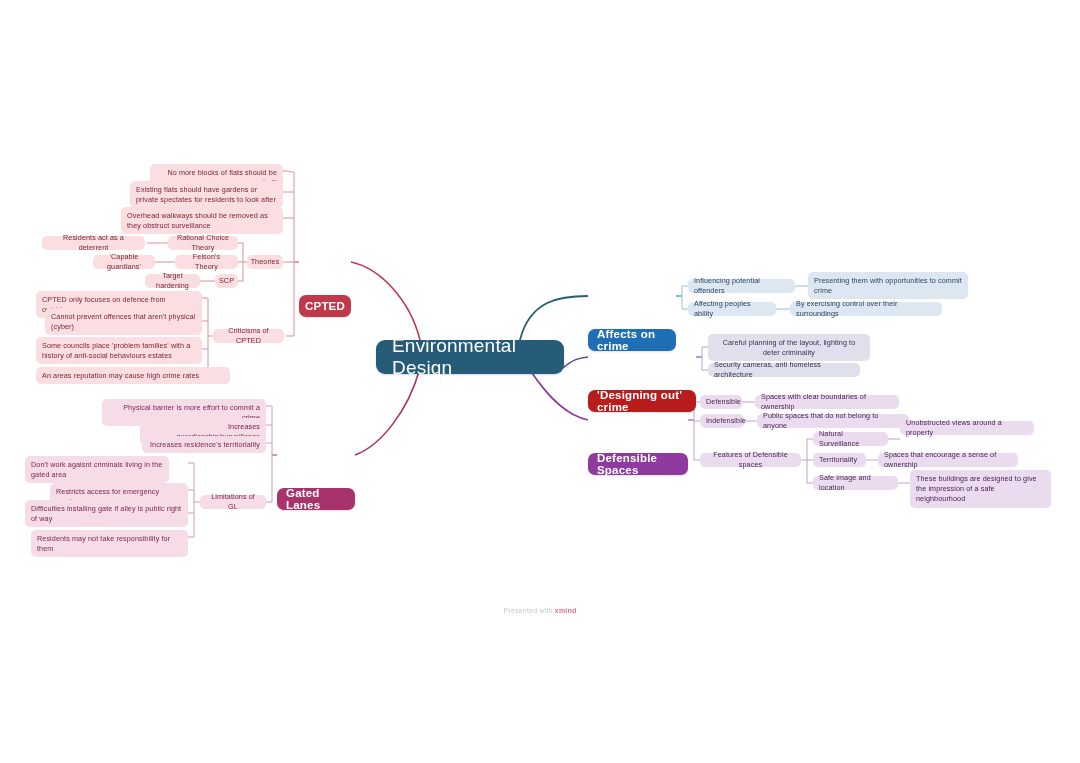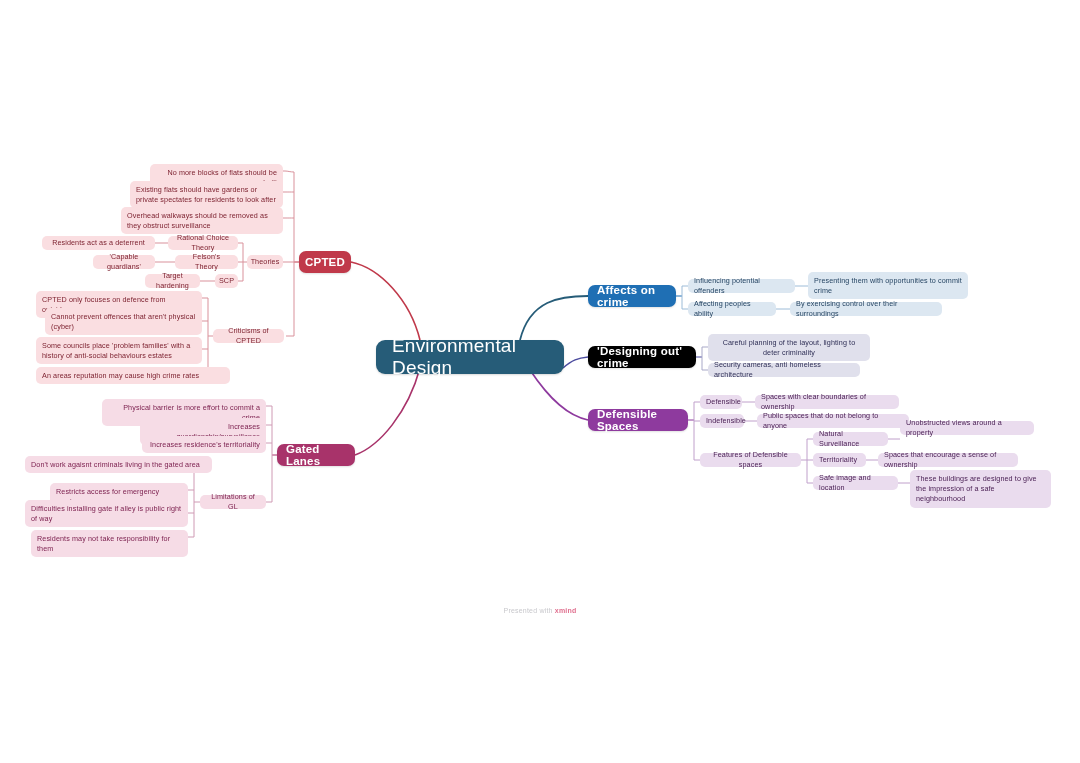--- a/index.html
+++ b/index.html
@@ -21,25 +21,26 @@
     font-size:19px;letter-spacing:.2px;font-weight:400;
     box-shadow:0 1px 2px rgba(0,0,0,.15);
   }
 
   
   .branch{
     border-radius:7px;color:#ffffff;display:flex;align-items:center;
     justify-content:center;font-size:11.5px;font-weight:700;
     letter-spacing:.2px;padding:0 9px;
     box-shadow:0 1px 2px rgba(0,0,0,.12);
+    margin-top:44px;
   }
   .b-cpted{background:#c0394a;}
   .b-gated{background:#a8336a;}
   .b-affects{background:#1f6fb4;}
-  .b-designing{background:#000000;}
+  .b-designing{background:#b91c1c;}
   .b-defensible{background:#8e3a9e;}
 
   
   .pill{
     border-radius:5px;font-size:7.2px;line-height:1.42;
     padding:3.5px 6px;display:flex;align-items:center;
     letter-spacing:.1px;
   }
   .pill.mid{justify-content:center;text-align:center;}
   .pill.right-al{justify-content:flex-end;text-align:right;}
@@ -160,21 +161,21 @@
     <span>Overhead walkways should be removed as they obstruct surveillance</span>
   </div>
 
   <div class="node pill p-red mid" style="left:247px;top:255px;width:36px;height:14px;">
     <span>Theories</span>
   </div>
 
   <div class="node pill p-red mid" style="left:168px;top:236px;width:70px;height:14px;">
     <span>Rational Choice Theory</span>
   </div>
-  <div class="node pill p-red mid" style="left:42px;top:236px;width:113px;height:14px;">
+  <div class="node pill p-red mid" style="left:42px;top:236px;width:103px;height:14px;">
     <span>Residents act as a deterrent</span>
   </div>
 
   <div class="node pill p-red mid" style="left:175px;top:255px;width:63px;height:14px;">
     <span>Felson's Theory</span>
   </div>
   <div class="node pill p-red mid" style="left:93px;top:255px;width:62px;height:14px;">
     <span>'Capable guardians'</span>
   </div>
 
@@ -213,21 +214,21 @@
     <span>Increases guardianship/surveillance</span>
   </div>
   <div class="node pill p-pink right-al" style="left:142px;top:436px;width:124px;">
     <span>Increases residence's territoriality</span>
   </div>
 
   <div class="node pill p-pink mid" style="left:200px;top:495px;width:66px;height:14px;">
     <span>Limitations of GL</span>
   </div>
 
-  <div class="node pill p-pink" style="left:25px;top:456px;width:187px;">
+  <div class="node pill p-pink" style="left:25px;top:456px;width:144px;">
     <span>Don't work agaisnt criminals living in the gated area</span>
   </div>
   <div class="node pill p-pink" style="left:50px;top:483px;width:138px;">
     <span>Restricts access for emergency services</span>
   </div>
   <div class="node pill p-pink" style="left:25px;top:500px;width:163px;">
     <span>Difficulties installing gate if alley is public right of way</span>
   </div>
   <div class="node pill p-pink" style="left:31px;top:530px;width:157px;">
     <span>Residents may not take responsibility for them</span>

